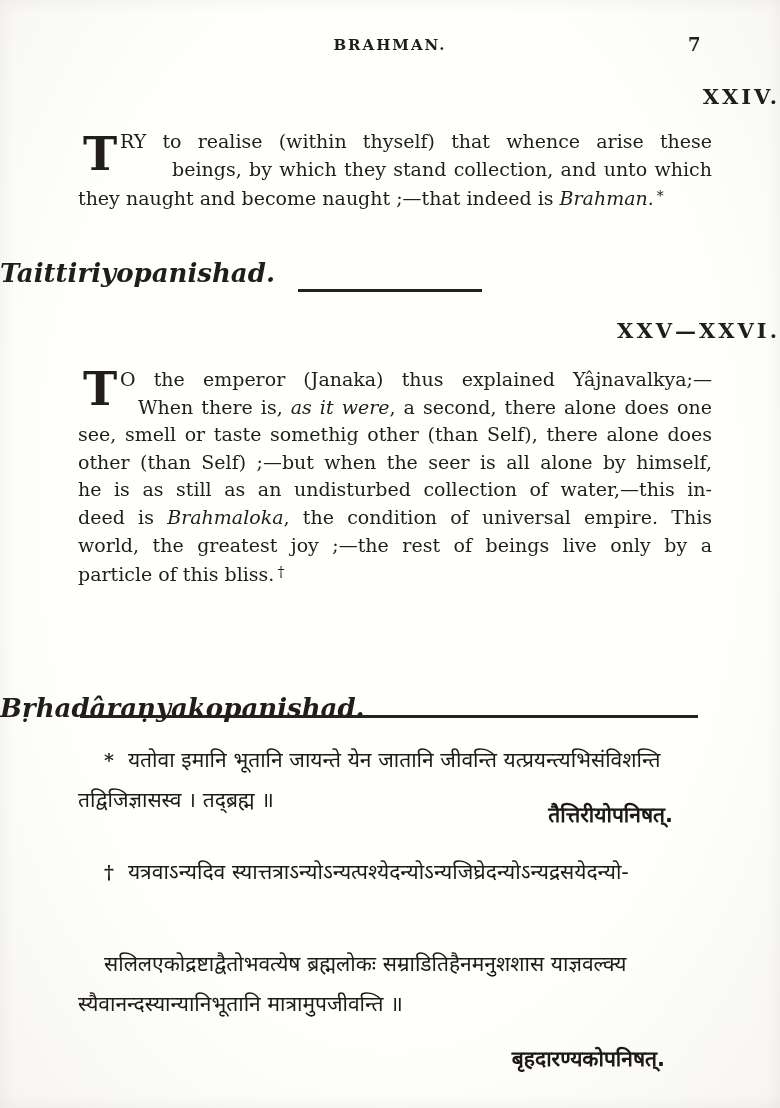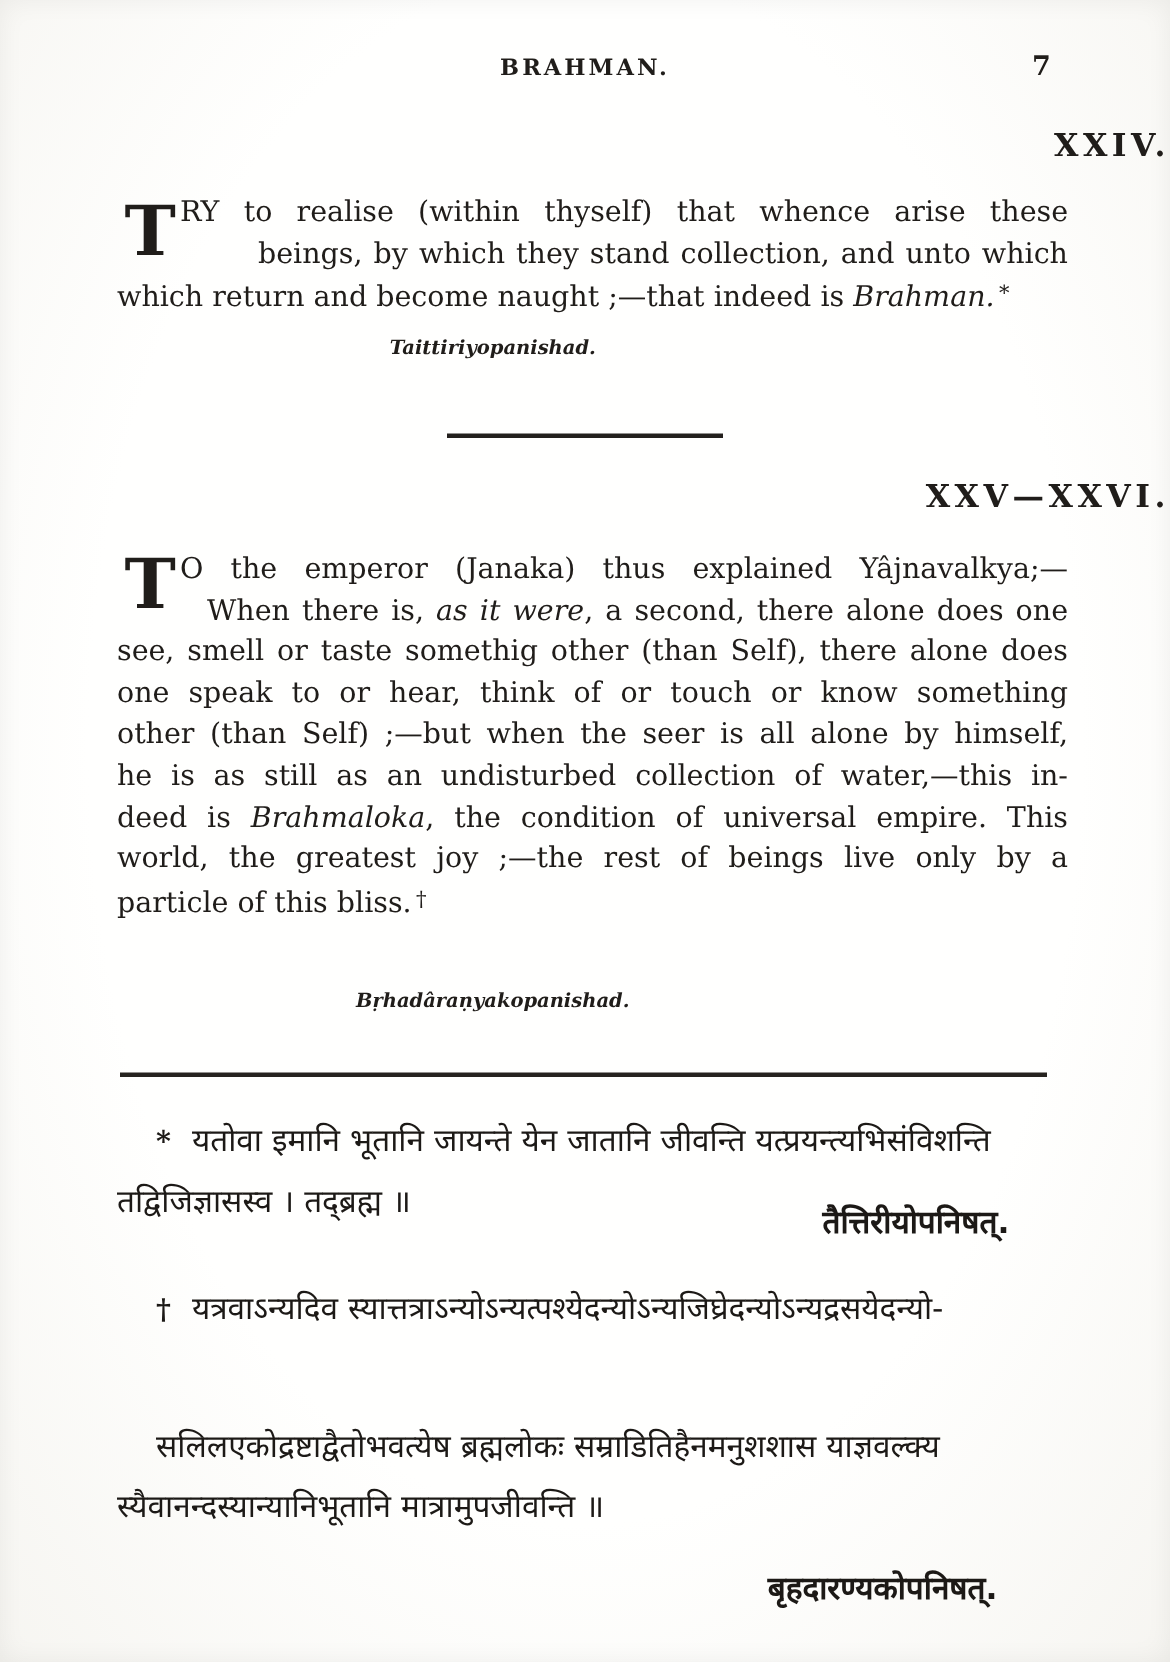--- a/index.html
+++ b/index.html
@@ -43,22 +43,23 @@
   .dropcap{
     font-size:46px;line-height:46px;font-weight:bold;
     width:40px;text-align:left;
   }
   .cap1{top:131px;left:83px;}
   .cap2{top:366px;left:83px;}
   .it{font-style:italic;}
   .fnref{font-size:14px;vertical-align:4px;padding-left:3px;}
   
   .attrib{
-    font-style:italic;font-weight:600;font-size:13px;
-    text-align:center;
+    font-style:italic;font-weight:600;font-size:26px;
+    text-align:left;
+    margin-top:33px;
   }
   .at1{top:225px;left:0;width:657px;}
   .at2{top:660px;left:0;width:657px;}
   
   .sec-rule{top:289px;left:298px;width:184px;height:3px;background:#23201d;}
   .fn-rule{top:715px;left:80px;width:618px;height:2.5px;background:#26231f;}
   
   .dev{
     left:78px;width:636px;
     font-family:"DejaVu Sans","Liberation Sans",sans-serif;
@@ -84,35 +85,34 @@
 
   <div class="abs running-title">BRAHMAN.</div>
   <div class="abs page-num">7</div>
 
   <div class="abs sec-heading h1">XXIV.</div>
 
   <div class="abs dropcap cap1">T</div>
   <div class="abs para p1">
     <span class="bline ind-cap">RY to realise (within thyself) that whence arise these</span>
     <span class="bline ind-1a">beings, by which they stand collection, and unto which</span>
-    <span class="bline lastline"><span>which return and become naught ;—that indeed is </span><span class="it">Brahman.</span><span class="fnref">*</span></span>
+    <span class="bline lastline"><span>they naught and become naught ;—that indeed is </span><span class="it">Brahman.</span><span class="fnref">*</span></span>
   </div>
 
   <div class="abs attrib at1">Taittiriyopanishad.</div>
 
   <div class="abs sec-rule"></div>
 
   <div class="abs sec-heading h2">XXV—XXVI.</div>
 
   <div class="abs dropcap cap2">T</div>
   <div class="abs para p2">
     <span class="bline ind-cap">O the emperor (Janaka) thus explained Yâjnavalkya;—</span>
     <span class="bline ind-2a"><span>When there is, </span><span class="it">as it were</span><span>, a second, there alone does one</span></span>
     <span class="bline">see, smell or taste somethig other (than Self), there alone does</span>
-    <span class="bline">one speak to or hear, think of or touch or know something</span>
     <span class="bline">other (than Self) ;—but when the seer is all alone by himself,</span>
     <span class="bline">he is as still as an undisturbed collection of water,—this in-</span>
     <span class="bline"><span>deed is </span><span class="it">Brahmaloka</span><span>, the condition of universal empire. This</span></span>
     <span class="bline">world, the greatest joy ;—the rest of beings live only by a</span>
     <span class="bline lastline"><span>particle of this bliss.</span><span class="fnref">†</span></span>
   </div>
 
   <div class="abs attrib at2">Bṛhadâraṇyakopanishad.</div>
 
   <div class="abs fn-rule"></div>

